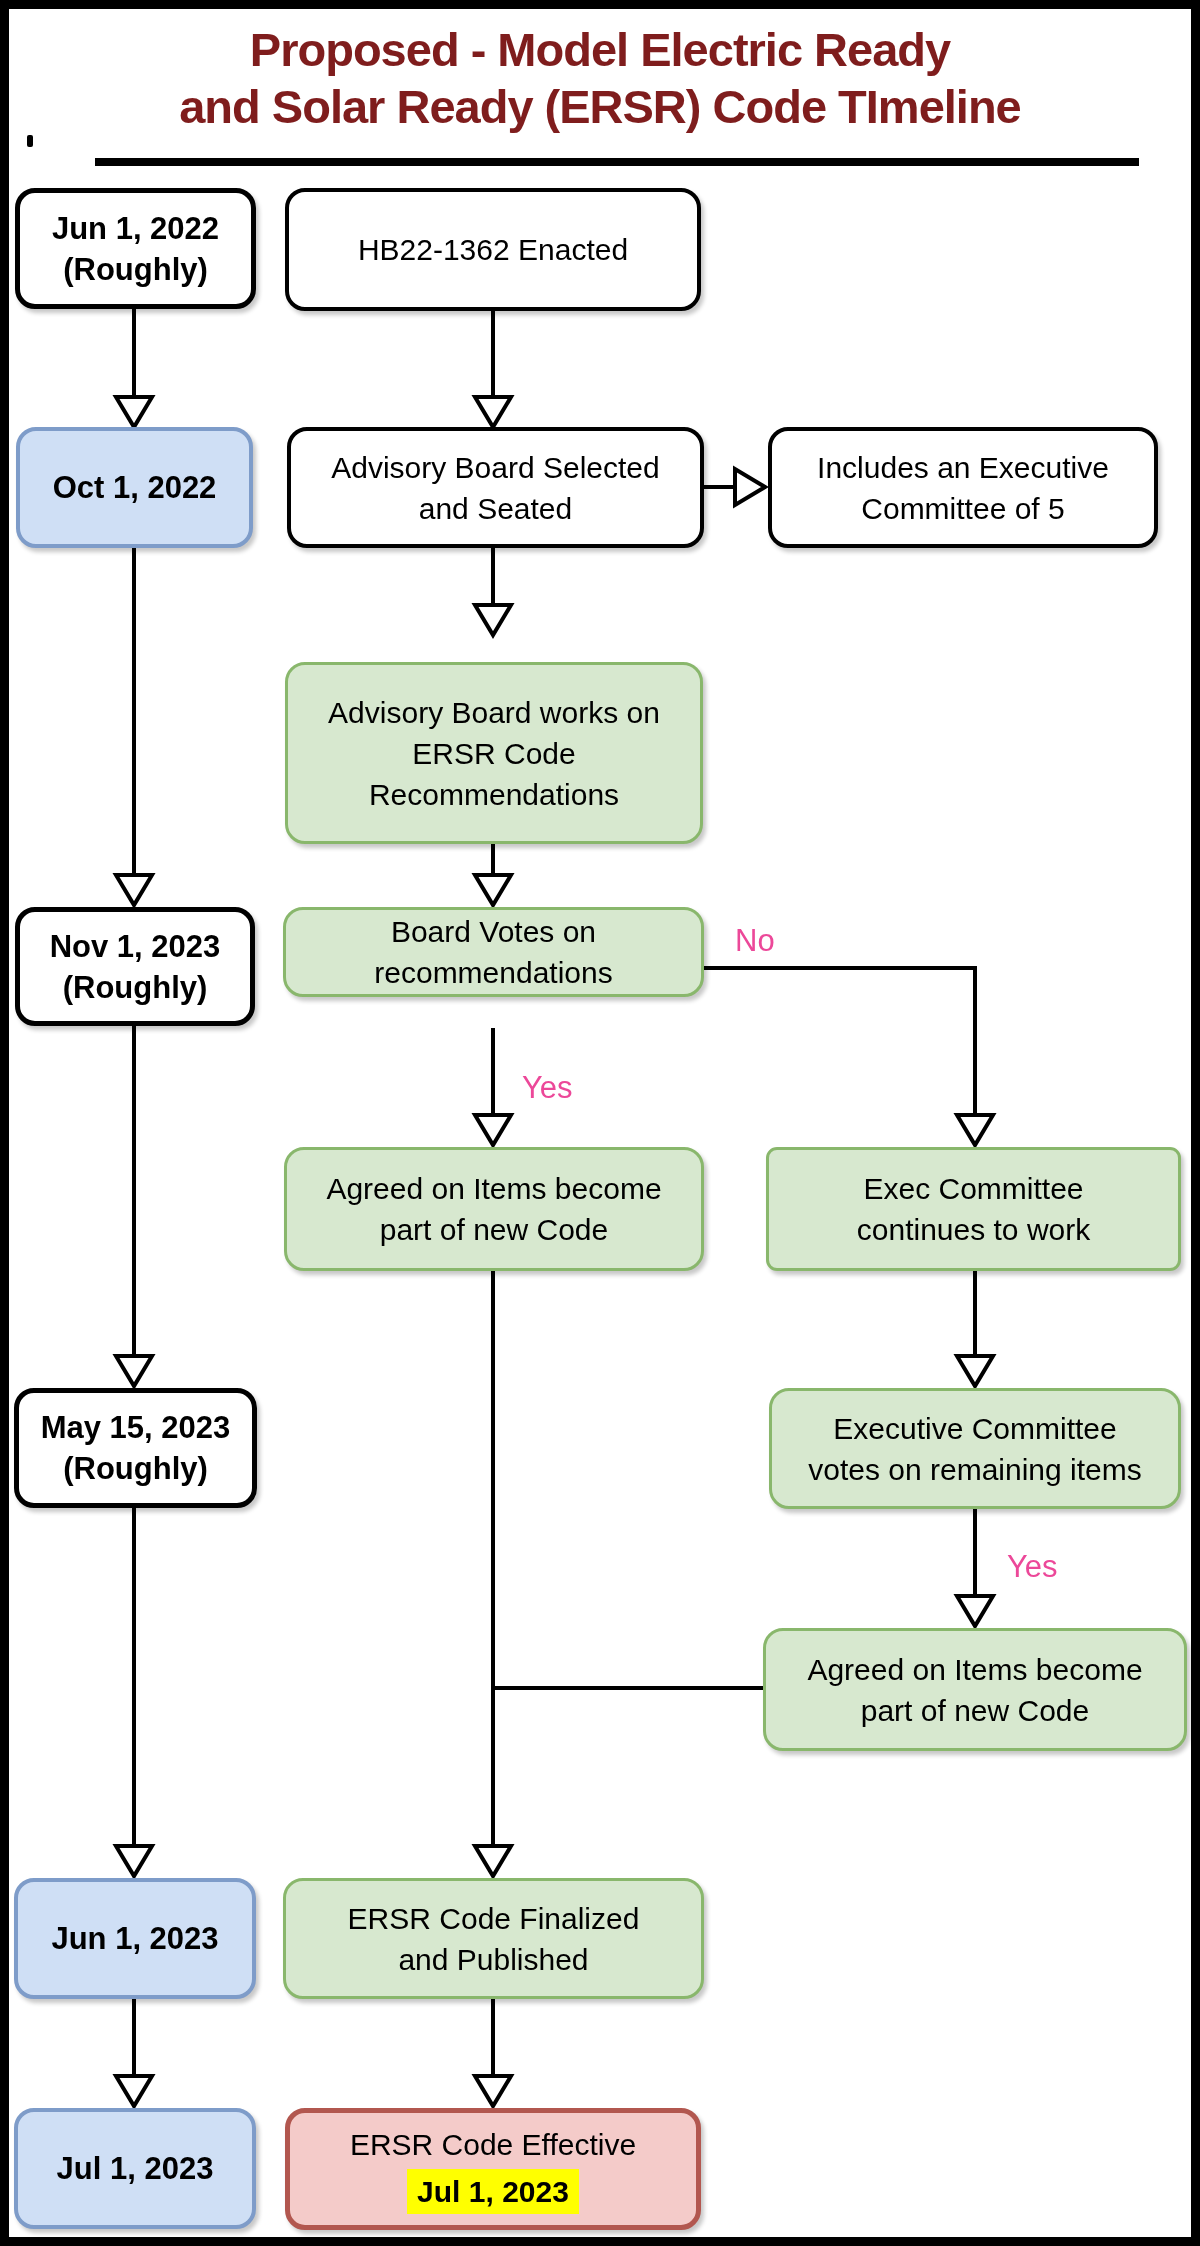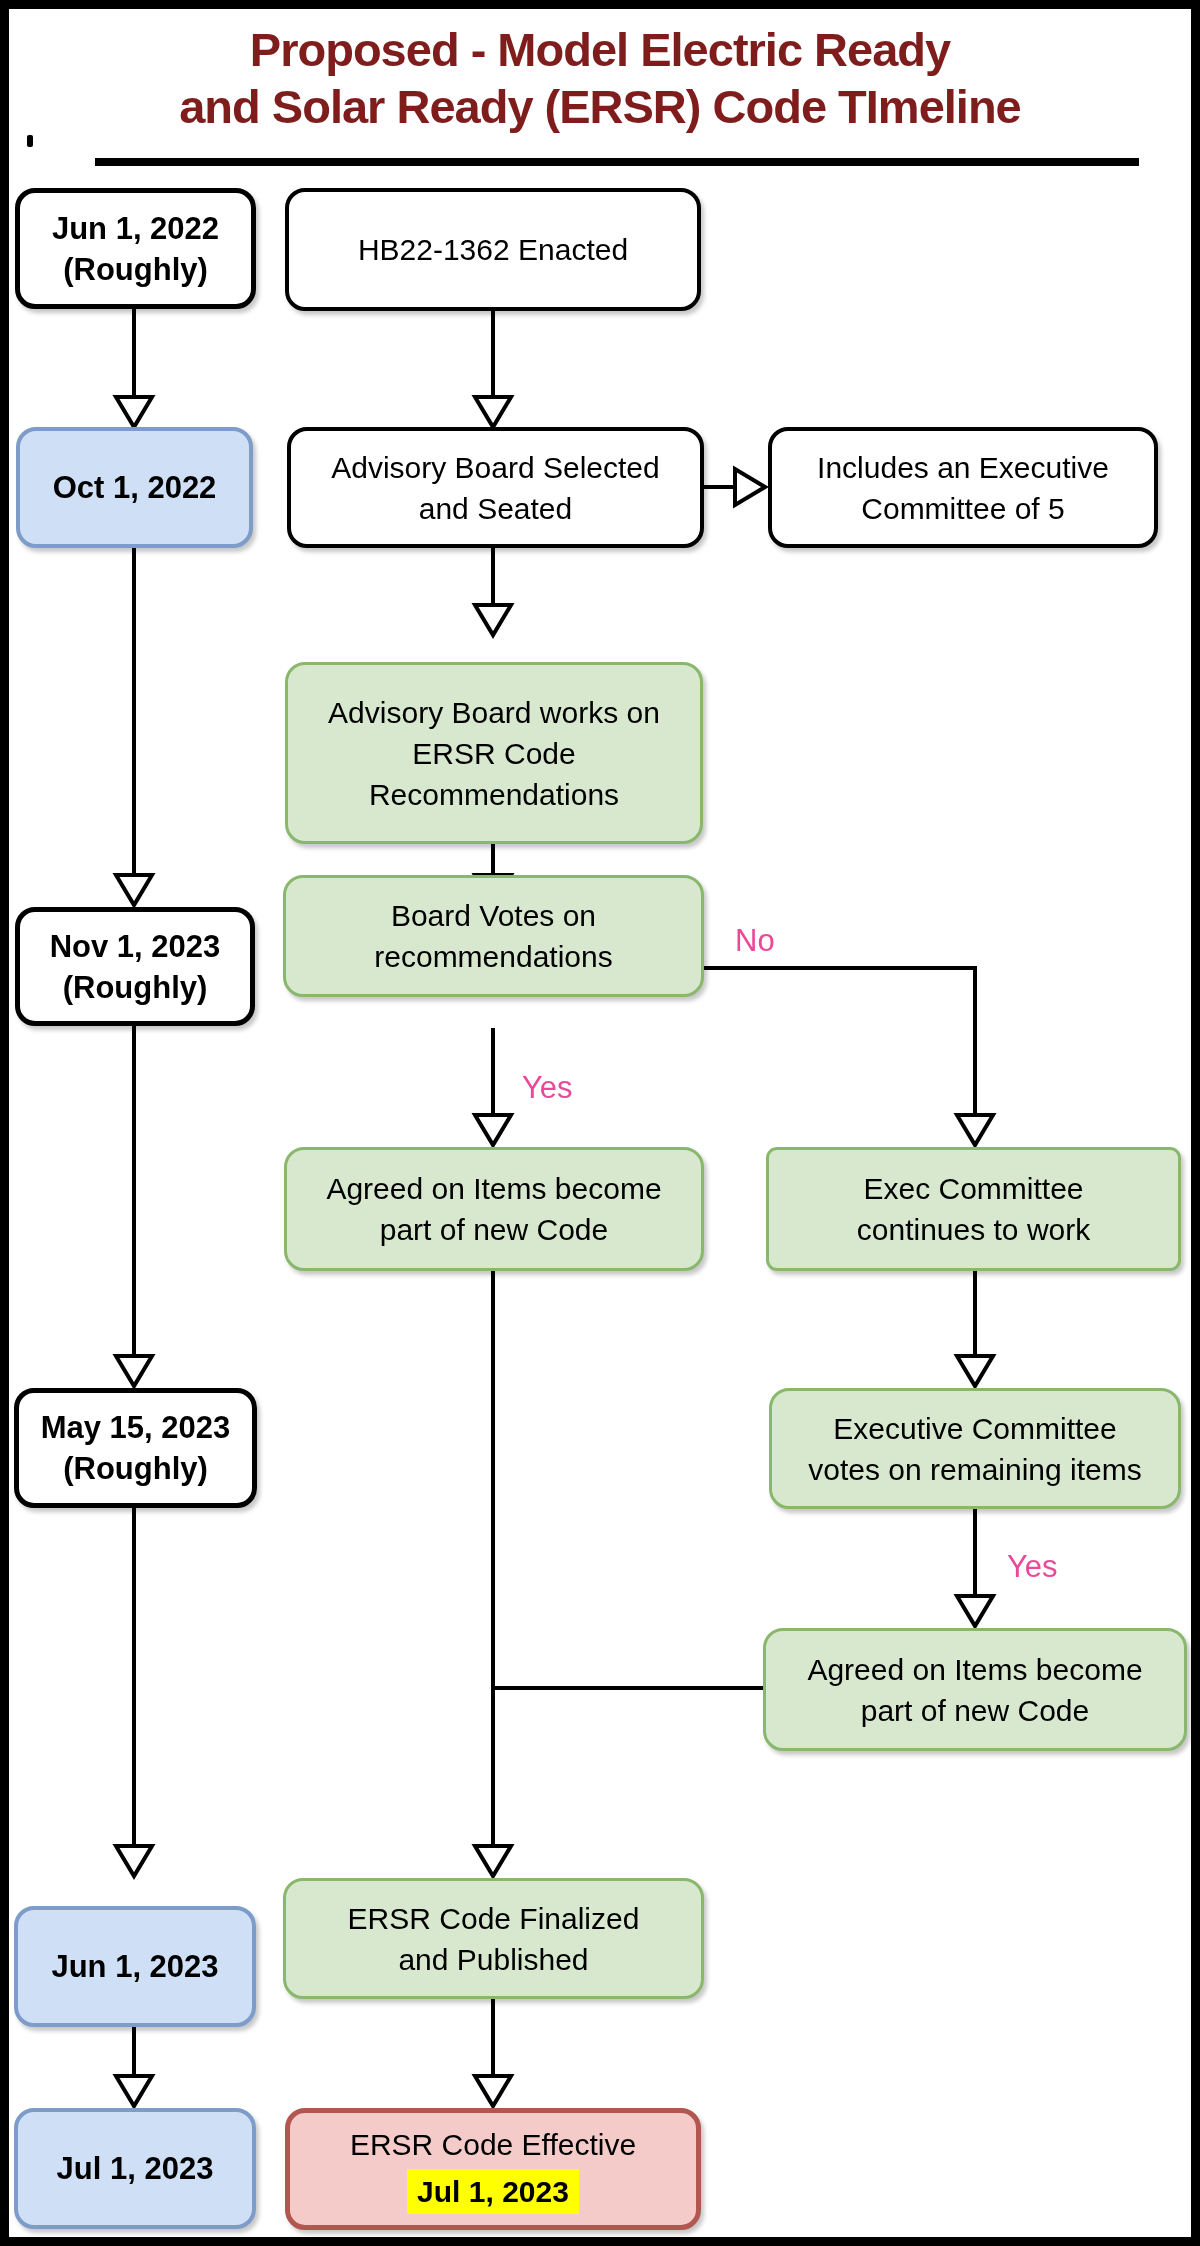--- a/index.html
+++ b/index.html
@@ -114,32 +114,32 @@
   <div class="edge-label" style="left:513px;top:1062px;">Yes</div>
   <div class="edge-label" style="left:998px;top:1541px;">Yes</div>
 
   <div class="node white-thick" style="left:6px;top:179px;width:241px;height:121px;">Jun 1, 2022
 (Roughly)</div>
   <div class="node blue" style="left:7px;top:418px;width:237px;height:121px;">Oct 1, 2022</div>
   <div class="node white-thick" style="left:6px;top:898px;width:240px;height:119px;">Nov 1, 2023
 (Roughly)</div>
   <div class="node white-thick" style="left:5px;top:1379px;width:243px;height:120px;">May 15, 2023
 (Roughly)</div>
-  <div class="node blue" style="left:5px;top:1869px;width:242px;height:121px;margin-top:28px;">Jun 1, 2023</div>
+  <div class="node blue" style="left:5px;top:1869px;width:242px;height:121px;">Jun 1, 2023</div>
   <div class="node blue" style="left:5px;top:2099px;width:242px;height:121px;">Jul 1, 2023</div>
 
   <div class="node white" style="left:276px;top:179px;width:416px;height:123px;">HB22-1362 Enacted</div>
   <div class="node white" style="left:278px;top:418px;width:417px;height:121px;">Advisory Board Selected
 and Seated</div>
   <div class="node white" style="left:759px;top:418px;width:390px;height:121px;">Includes an Executive
 Committee of 5</div>
   <div class="node green" style="left:276px;top:628px;width:418px;height:182px;margin-top:25px;">Advisory Board works on
 ERSR Code
 Recommendations</div>
-  <div class="node green" style="left:274px;top:866px;width:421px;height:122px;">Board Votes on
+  <div class="node green" style="left:274px;top:898px;width:421px;height:90px;">Board Votes on
 recommendations</div>
   <div class="node green" style="left:275px;top:1138px;width:420px;height:124px;">Agreed on Items become
 part of new Code</div>
   <div class="node green" style="left:757px;top:1138px;width:415px;height:124px;border-radius:11px;">Exec Committee
 continues to work</div>
   <div class="node green" style="left:760px;top:1379px;width:412px;height:121px;">Executive Committee
 votes on remaining items</div>
   <div class="node green" style="left:754px;top:1619px;width:424px;height:123px;">Agreed on Items become
 part of new Code</div>
   <div class="node green" style="left:274px;top:1869px;width:421px;height:121px;">ERSR Code Finalized

